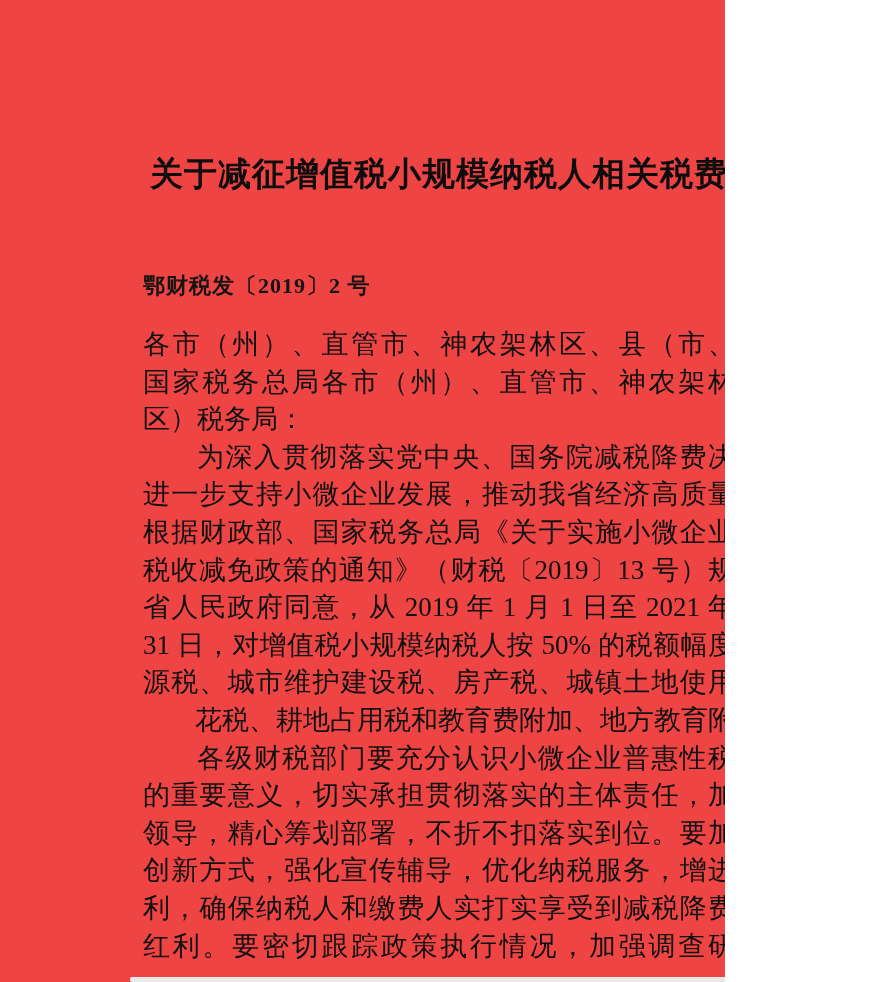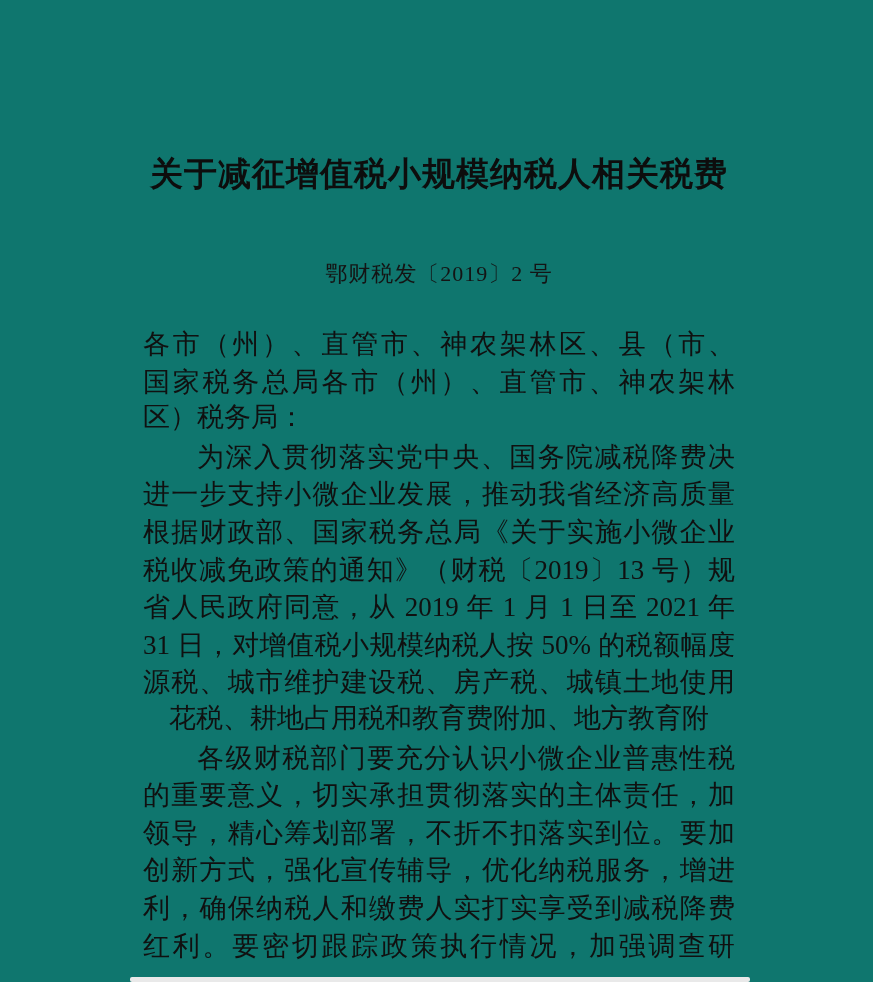--- a/index.html
+++ b/index.html
@@ -2,48 +2,48 @@
 <html><head>
 <meta charset="utf-8">
 <style>
   html, body {
     margin: 0;
     padding: 0;
     background: #ffffff;
   }
   .page {
     position: relative;
-    width: 873px;
+    width: 725px;
     height: 982px;
-    background: #0f766e;
+    background: #ef4444;
     overflow: hidden;
     font-family: "Liberation Serif", "DejaVu Serif", serif;
     color: #111111;
   }
   .doc-title {
     position: absolute;
     left: 143px;
     top: 140px;
     width: 592px;
     text-align: center;
     font-size: 33px;
     font-weight: bold;
     line-height: 68px;
     letter-spacing: 1px;
     color: #0d0d0d;
   }
   .doc-number {
     position: absolute;
     left: 143px;
-    top: 257px;
+    top: 269px;
     width: 592px;
-    text-align: center;
+    text-align: left;
     font-size: 22px;
     line-height: 34px;
-    font-weight: normal;
+    font-weight: bold;
     letter-spacing: 1px;
     color: #141414;
   }
   .doc-body {
     position: absolute;
     left: 143px;
     top: 326px;
     width: 592px;
     font-size: 27px;
     color: #101010;
@@ -52,23 +52,22 @@
     height: 37.6px;
     line-height: 37.6px;
     white-space: nowrap;
     text-align: justify;
     text-align-last: justify;
     text-justify: inter-ideograph;
     white-space: normal;
     overflow: hidden;
   }
   .line.end {
-    text-align: center;
+    text-align: right;
     text-align-last: left;
-    font-family: Liberation Mono, monospace;
   }
   .line.indent {
     padding-left: 54px;
     box-sizing: border-box;
   }
   .scan-smear {
     position: absolute;
     left: 130px;
     bottom: 0px;
     width: 620px;

